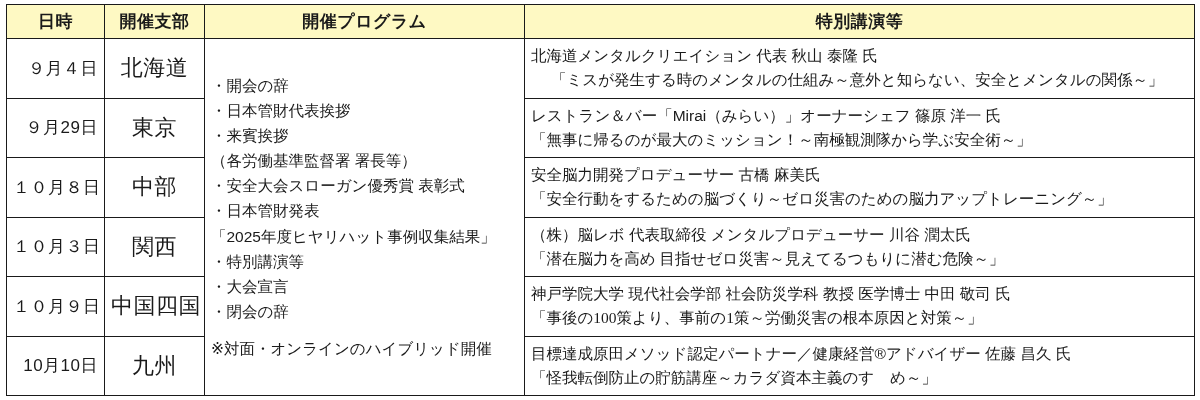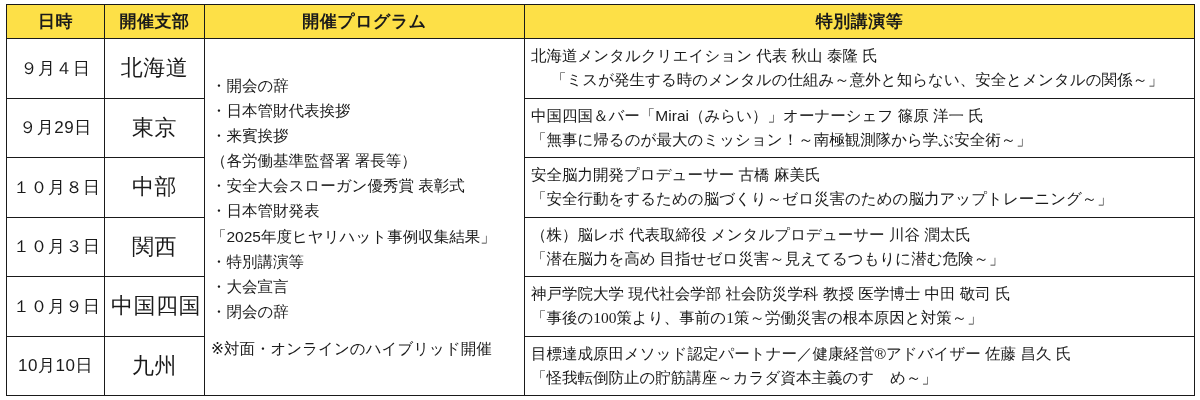--- a/index.html
+++ b/index.html
@@ -30,31 +30,31 @@
   table.schedule td {
     border: 1.5px solid #1a1a1a;
     vertical-align: middle;
     padding: 2px 6px;
     box-sizing: border-box;
   }
   thead th {
     text-align: center;
     font-weight: 700;
     font-size: 17px;
-    background: #fde047;
+    background: #fef9c3;
     height: 34px;
     letter-spacing: 0.5px;
   }
   .col-date    { width: 98px; }
   .col-branch  { width: 100px; }
   .col-program { width: 320px; }
   .col-lecture { width: 670px; }
 
   td.date {
-    text-align: center;
+    text-align: right;
     font-size: 17px;
     letter-spacing: 0.5px;
     white-space: nowrap;
   }
   td.branch {
     text-align: center;
     font-size: 22px;
     letter-spacing: 0.5px;
     white-space: nowrap;
   }
@@ -128,21 +128,21 @@
         </td>
         <td class="lecture">
           <div class="lec-title">北海道メンタルクリエイション  代表  秋山  泰隆  氏</div>
           <div class="lec-sub indent">「ミスが発生する時のメンタルの仕組み～意外と知らない、安全とメンタルの関係～」</div>
         </td>
       </tr>
       <tr>
         <td class="date">９月29日</td>
         <td class="branch">東京</td>
         <td class="lecture">
-          <div class="lec-title">中国四国＆バー「Mirai（みらい）」オーナーシェフ  篠原  洋一  氏</div>
+          <div class="lec-title">レストラン＆バー「Mirai（みらい）」オーナーシェフ  篠原  洋一  氏</div>
           <div class="lec-sub">「無事に帰るのが最大のミッション！～南極観測隊から学ぶ安全術～」</div>
         </td>
       </tr>
       <tr>
         <td class="date">１０月８日</td>
         <td class="branch">中部</td>
         <td class="lecture">
           <div class="lec-title">安全脳力開発プロデューサー  古橋  麻美氏</div>
           <div class="lec-sub">「安全行動をするための脳づくり～ゼロ災害のための脳力アップトレーニング～」</div>
         </td>

